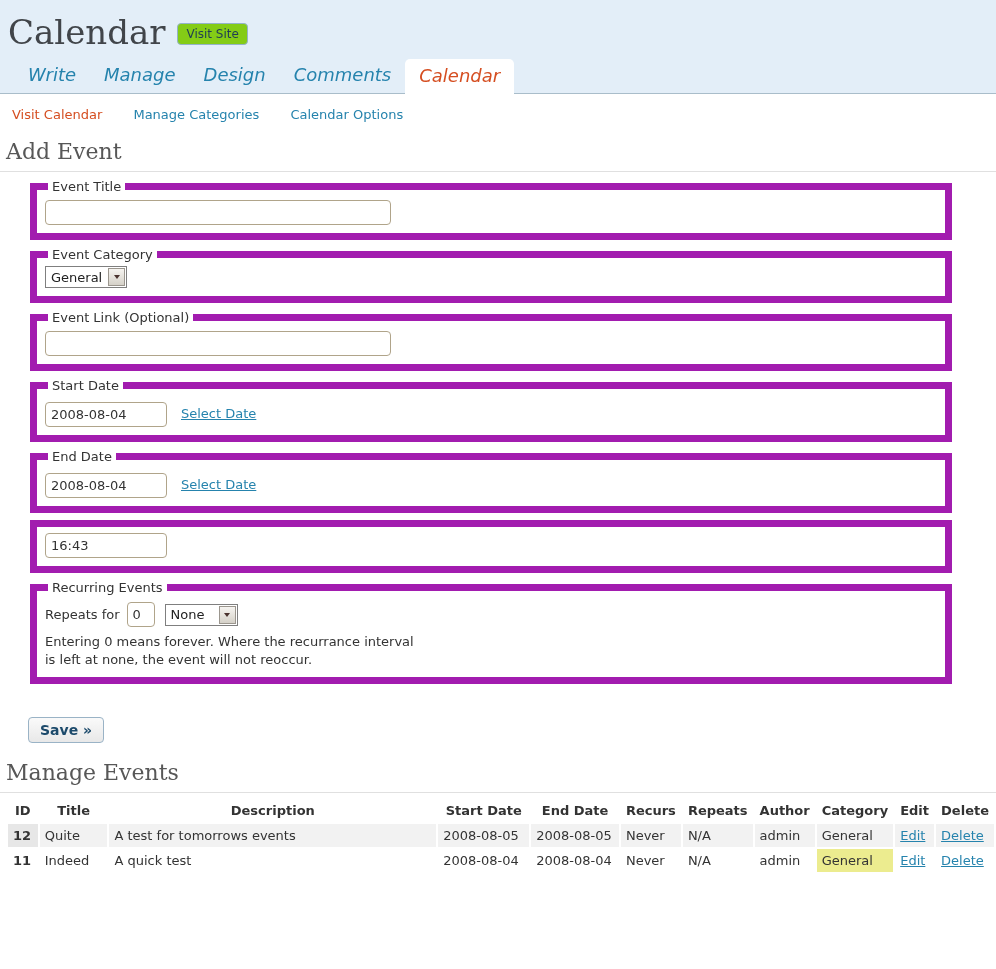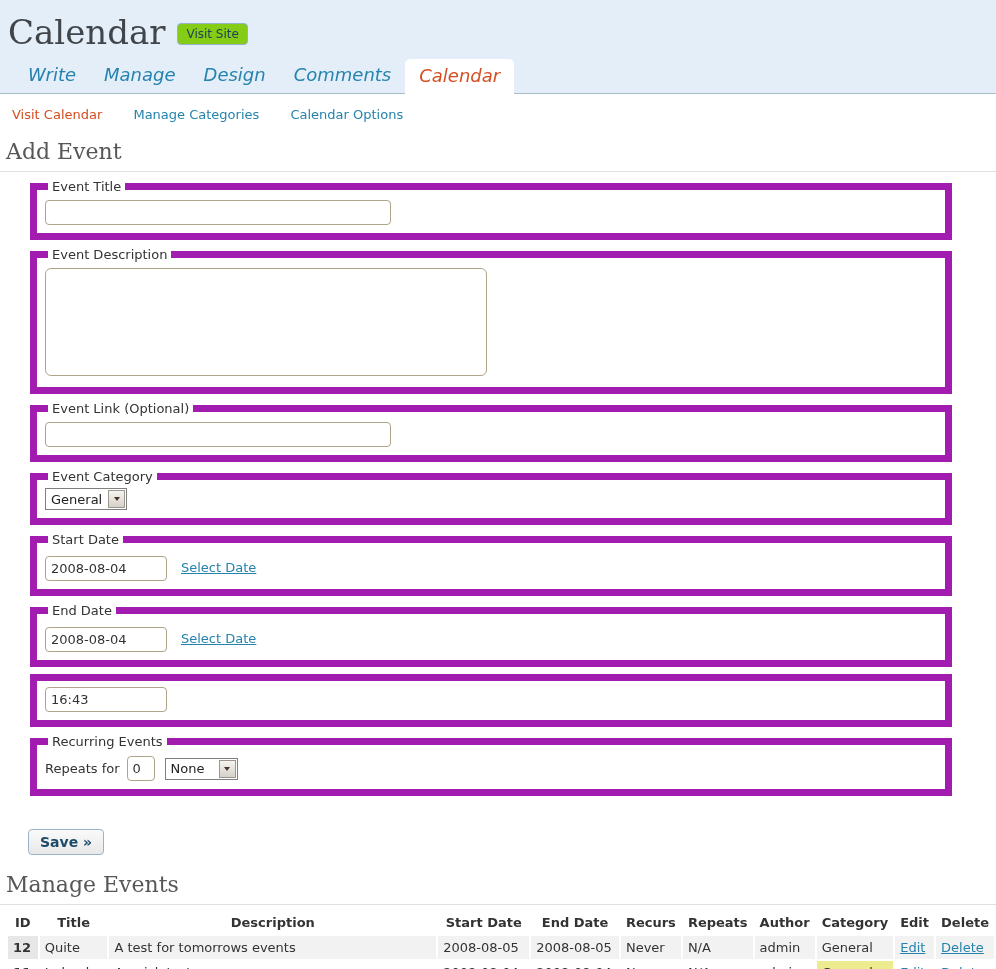--- a/index.html
+++ b/index.html
@@ -104,38 +104,34 @@
 
 <h2 class="section-heading">Add Event</h2>
 
 <div class="event-form">
 
   <fieldset>
     <legend>Event Title</legend>
     <input type="text" class="txt w-wide" value="" style="">
   </fieldset>
 
-  <fieldset>
-    <legend>Event Description</legend>
-    <textarea class="txt" style=""></textarea>
-  </fieldset>
-
-  <fieldset>
-    <legend>Event Link (Optional)</legend>
-    <input type="text" class="txt w-wide" value="" style="">
-  </fieldset>
 
   <fieldset>
     <legend>Event Category</legend>
     <span class="sel">
       <span class="sel-text">General</span>
       <span class="sel-btn">
           <span class="arrow-down"></span>
         </span>
     </span>
+  </fieldset>
+
+  <fieldset>
+    <legend>Event Link (Optional)</legend>
+    <input type="text" class="txt w-wide" value="" style="">
   </fieldset>
 
   <fieldset>
     <legend>Start Date</legend>
     <div class="inline-row">
       <input type="text" class="txt w-date" value="2008-08-04" style="">
       <a href="#" class="date-link select-date">Select Date</a>
     </div>
   </fieldset>
 
@@ -155,20 +151,24 @@
     <legend>Recurring Events</legend>
     <div class="inline-row repeats-row">
       <span class="repeats-label">Repeats for</span>
       <input type="text" class="txt w-num" value="0" style="">
       <span class="sel sel-none">
         <span class="sel-text">None</span>
         <span class="sel-btn">
             <span class="arrow-down"></span>
           </span>
       </span>
+    </div>
+    <div class="help-text">
+      <div>Entering 0 means forever. Where the recurrance interval</div>
+      <div>is left at none, the event will not reoccur.</div>
     </div>
   </fieldset>
 
 </div>
 
 <button class="save-btn">Save »</button>
 
 <h2 class="section-heading">Manage Events</h2>
 
 <table class="events">

